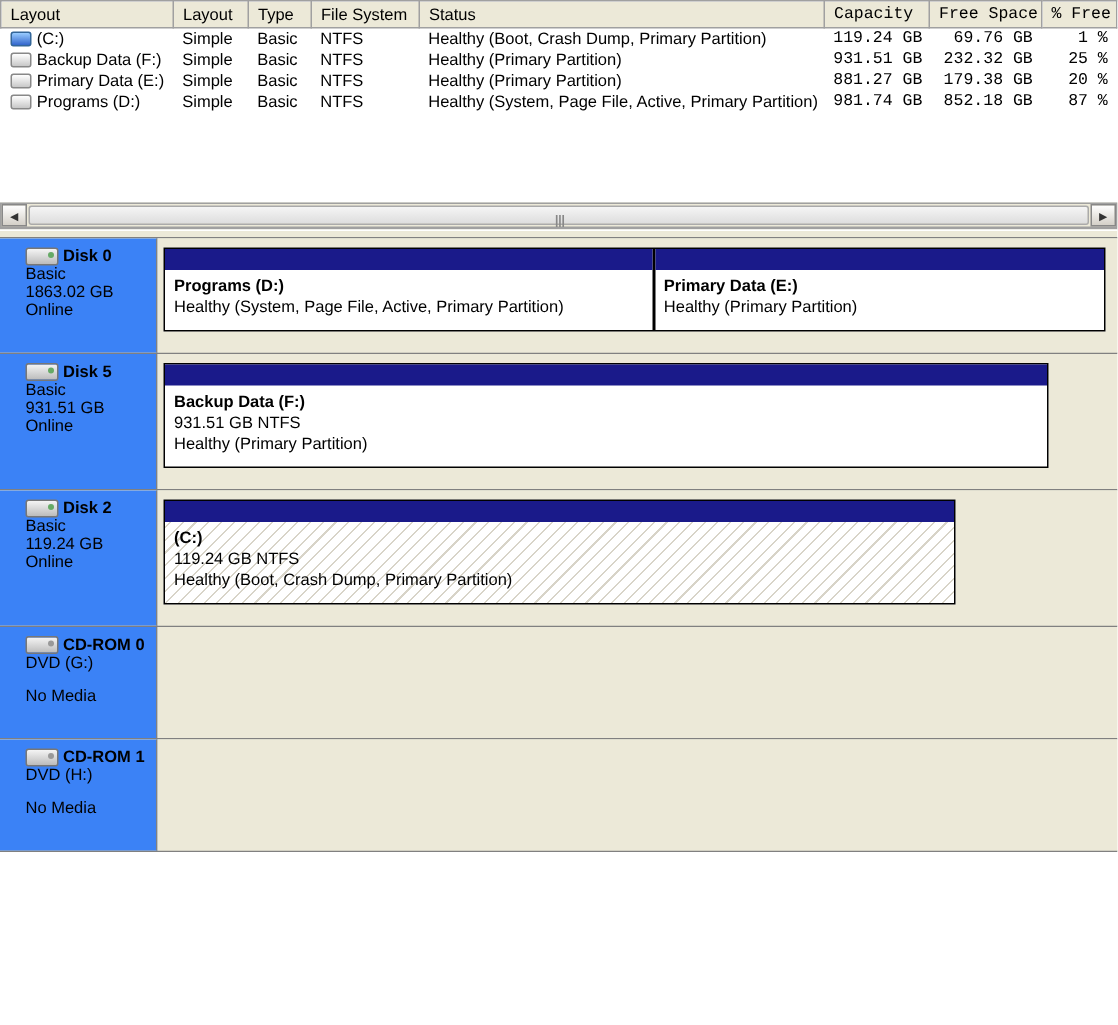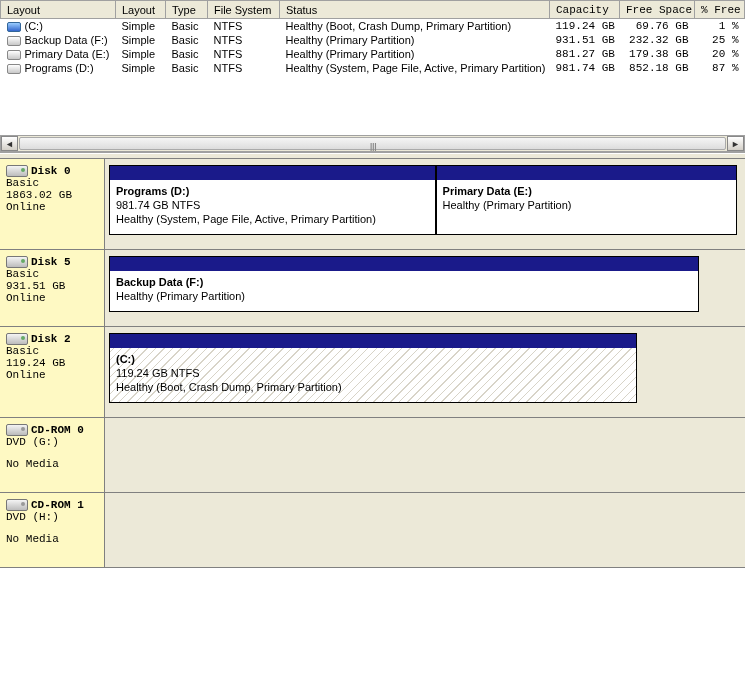--- a/index.html
+++ b/index.html
@@ -81,24 +81,23 @@
     border-bottom:1px solid #808080;
   }
   .disk-row {
     display: flex;
     border-bottom: 1px solid #808080;
     background: #ece9d8;
   }
   .disk-label {
     width: 105px;
     min-width: 105px;
-    padding: 6px 4px 6px 6px;
+    padding: 6px 4px 6px 17px;
     border-right: 1px solid #808080;
-    background: #fef9c3;
-    font-family: Liberation Mono, monospace;
+    background: #3b82f6;
   }
   .disk-label .title { font-weight: bold; }
   .disk-icon {
     display:inline-block;
     width:22px;height:12px;
     border:1px solid #777;
     border-radius:2px;
     background:linear-gradient(#f4f4f4,#bcbcbc);
     margin-right:3px;
     vertical-align:middle;
@@ -237,21 +236,20 @@
         <div>Basic</div>
         <div>1863.02 GB</div>
         <div style="margin-top:0px">Online</div>
       </div>
       <div class="disk-partitions">
         <div style="display: flex; width: 100%;">
           <div class="partition" style="width: 52%;">
             <div class="stripe"></div>
             <div class="body">
               <div class="pname">Programs  (D:)</div>
-              <div>981.74 GB NTFS</div>
               <div>Healthy (System, Page File, Active, Primary Partition)</div>
             </div>
           </div>
           <div class="partition" style="width: 48%;">
             <div class="stripe"></div>
             <div class="body">
               <div class="pname">Primary Data  (E:)</div>
               <div>Healthy (Primary Partition)</div>
             </div>
           </div>
@@ -264,20 +262,21 @@
         <div>Basic</div>
         <div>931.51 GB</div>
         <div style="margin-top:0px">Online</div>
       </div>
       <div class="disk-partitions">
         <div style="display: flex; width: 94%;">
           <div class="partition" style="width: 100%;">
             <div class="stripe"></div>
             <div class="body">
               <div class="pname">Backup Data  (F:)</div>
+              <div>931.51 GB NTFS</div>
               <div>Healthy (Primary Partition)</div>
             </div>
           </div>
         </div>
       </div>
     </div>
     <div class="disk-row">
       <div class="disk-label">
         <div><span class="disk-icon"></span><span class="title">Disk 2</span></div>
         <div>Basic</div>

